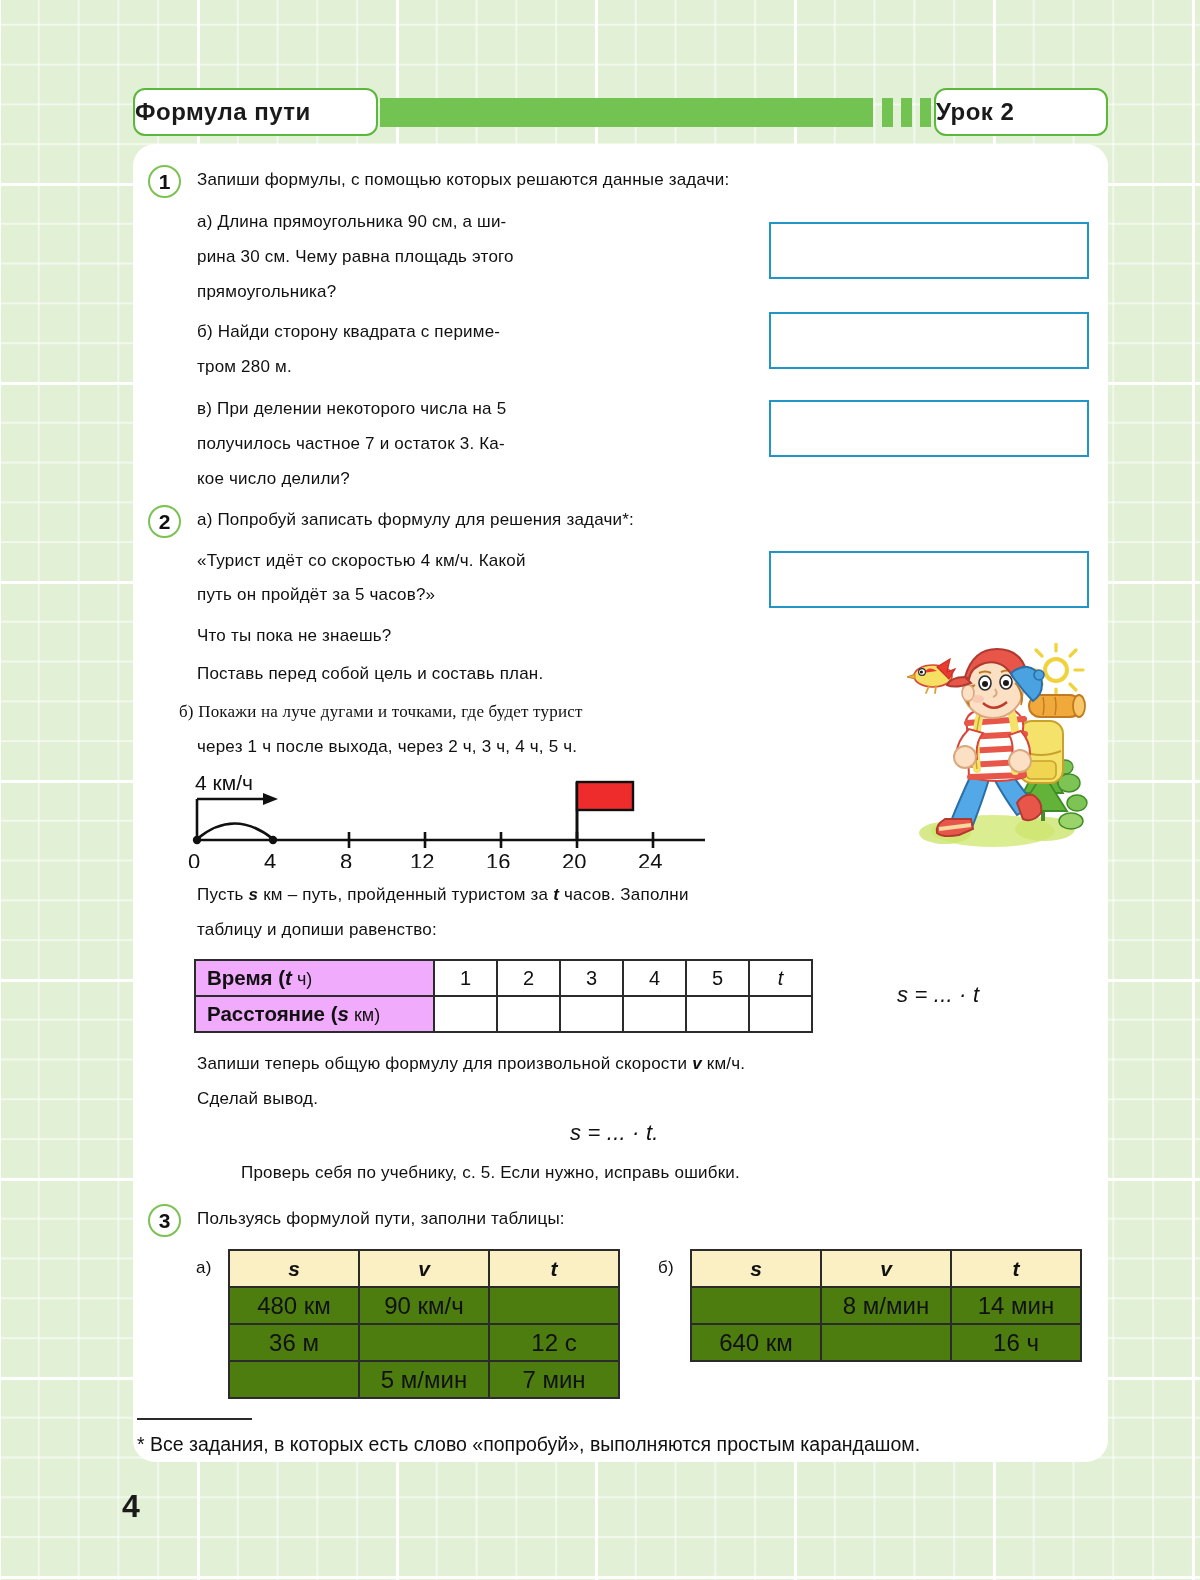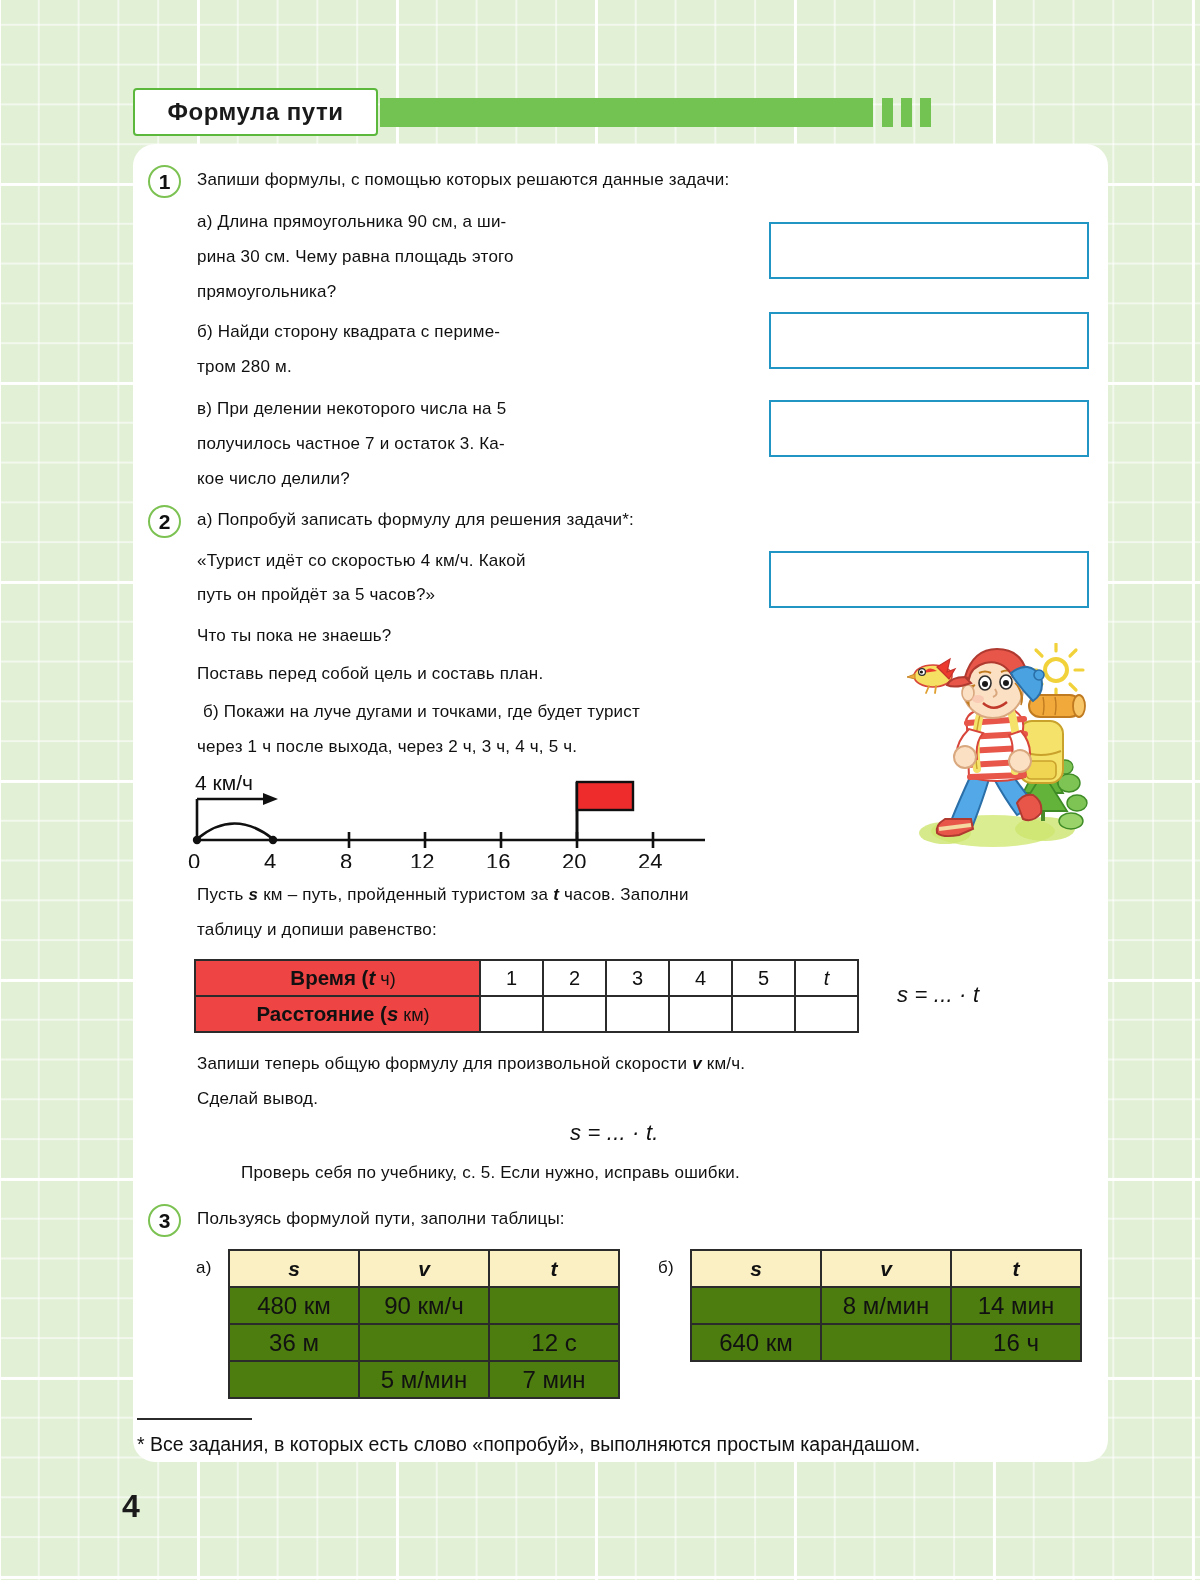--- a/index.html
+++ b/index.html
@@ -41,24 +41,23 @@
     top: 88px;
     width: 975px;
     height: 48px;
   }
   .pill {
     position: absolute;
     top: 0;
     height: 48px;
     background: #ffffff;
     border: 2.5px solid #5cb83c;
-    border-radius: 4px;
+    border-radius: 12px;
     display: flex;
     align-items: center;
-    justify-content: center;
     font-weight: bold;
     color: #1a1a1a;
     letter-spacing: 0.5px;
   }
   #topic-pill {
     left: 0;
     width: 245px;
     font-size: 24px;
   }
   #lesson-pill {
@@ -141,25 +140,25 @@
     border-collapse: collapse;
   }
   #td-table td {
     border: 2px solid #2b2b2b;
     height: 36px;
     text-align: center;
     font-size: 20px;
     color: #111;
   }
   #td-table td.rowhead {
-    background: #ef4444;
-    text-align: center;
+    background: #f0abfc;
+    text-align: left;
     padding-left: 11px;
     font-weight: bold;
-    width: 285px;
+    width: 239px;
     font-size: 20.5px;
   }
   #td-table td.cell { width: 63px; background: #fff; }
   .unit-small { font-weight: normal; font-size: 18px; }
 
   
   .svt {
     position: absolute;
     border-collapse: collapse;
   }
@@ -218,20 +217,23 @@
 <div id="page-bg"></div>
 
 <div id="header">
   <div class="pill" id="topic-pill">
     <span>Формула пути</span>
   </div>
   <div id="header-bar"></div>
   <div class="header-dash" id="dash1"></div>
   <div class="header-dash" id="dash2"></div>
   <div class="header-dash" id="dash3"></div>
+  <div class="pill" id="lesson-pill">
+    <span>Урок 2</span>
+  </div>
 </div>
 
 <div id="card"></div>
 
 <div class="task-num" style="left:148px; top:165px;">
   <span>1</span>
 </div>
 <div class="ptext" style="left:197px; top:171px;">Запиши формулы, с помощью которых решаются данные задачи:</div>
 
 <div class="ptext" style="left:197px; top:213px;">а) Длина прямоугольника 90 см, а ши-</div>
@@ -253,21 +255,21 @@
 </div>
 <div class="ptext" style="left:197px; top:511px;">а) Попробуй записать формулу для решения задачи*:</div>
 
 <div class="ptext" style="left:197px; top:552px;">«Турист идёт со скоростью 4 км/ч. Какой</div>
 <div class="ptext" style="left:197px; top:586px;">путь он пройдёт за 5 часов?»</div>
 <div class="ansbox" style="left:769px; top:551px; width:320px; height:57px;"></div>
 
 <div class="ptext" style="left:197px; top:627px;">Что ты пока не знаешь?</div>
 <div class="ptext" style="left:197px; top:665px;">Поставь перед собой цель и составь план.</div>
 
-<div class="ptext" style="left:203px; top:703px;">б) Покажи на луче дугами и точками, где будет турист</div>
+<div class="ptext" style="left:179px; top:703px;font-family:Liberation Serif, serif;">б) Покажи на луче дугами и точками, где будет турист</div>
 <div class="ptext" style="left:197px; top:738px;">через 1 ч после выхода, через 2 ч, 3 ч, 4 ч, 5 ч.</div>
 
 <svg id="numline" width="530" height="100" viewBox="0 0 530 100">
 
   <text x="12" y="22" font-family="Liberation Sans, sans-serif" font-size="21" fill="#101010">4  км/ч</text>
 
   <path d="M14,31 L14,72" stroke="#101010" stroke-width="2.6" fill="none"></path>
   <path d="M14,31 L86,31" stroke="#101010" stroke-width="2.6" fill="none"></path>
   <path d="M80,25 L95,31 L80,37 Z" fill="#101010"></path>
 

